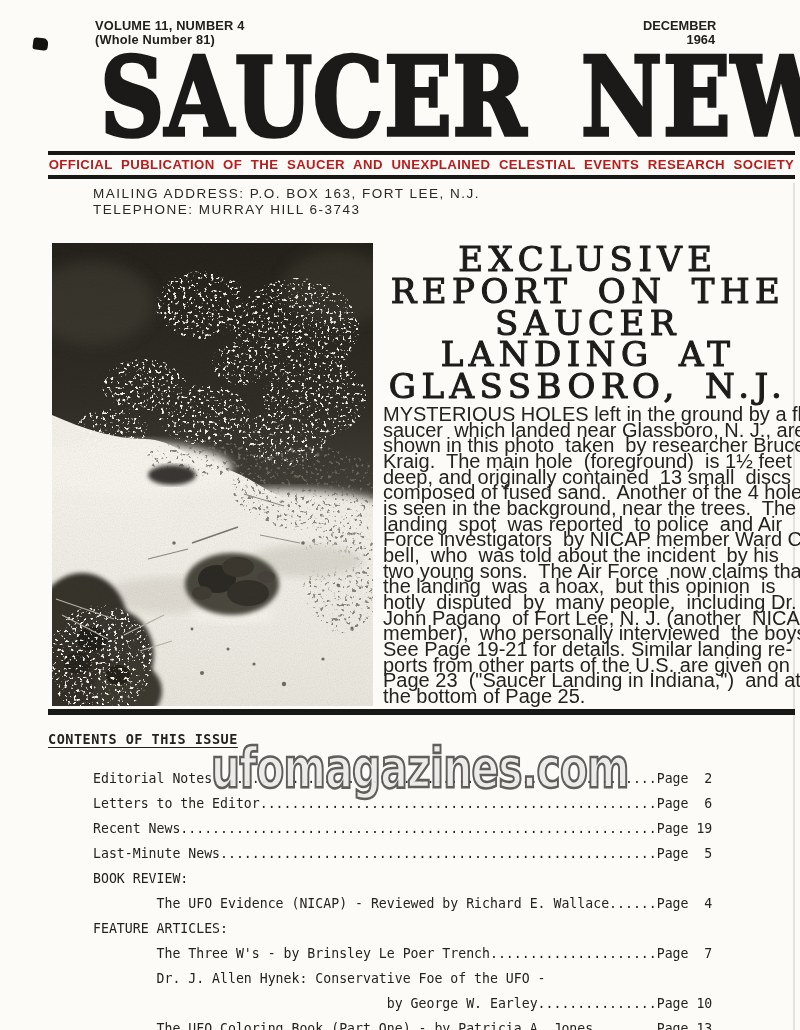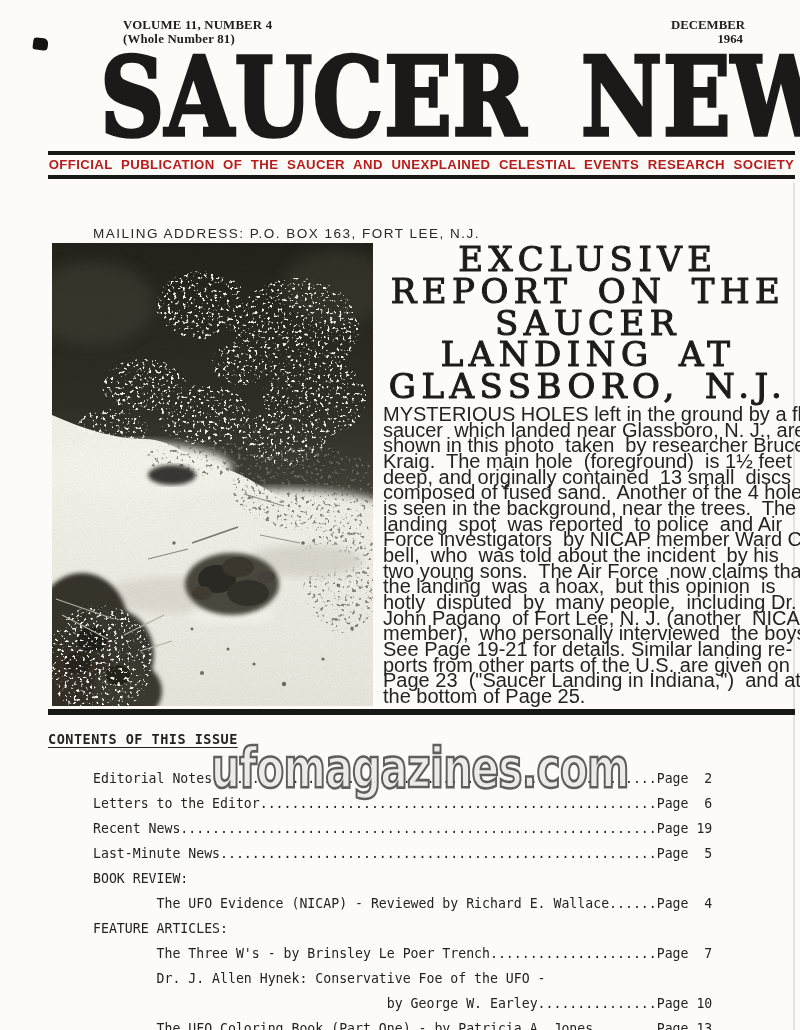--- a/index.html
+++ b/index.html
@@ -1,19 +1,19 @@
 <!DOCTYPE html>
 <html><head>
 <meta charset="utf-8">
 <style>
   html,body{margin:0;padding:0;background:#ffffff;}
   .page{position:relative;width:800px;height:1030px;background:#fcfbf8;overflow:hidden;
         font-family:"DejaVu Sans Mono","Liberation Mono",monospace;color:#21201d;}
 
-  .mono{font-family:Liberation Serif, serif;margin-left:28px;}
+  .mono{font-family:Liberation Sans, sans-serif;}
 
   .hdr-left{position:absolute;left:95px;top:19px;font-size:12.8px;line-height:13.6px;
             font-weight:bold;letter-spacing:0.2px;white-space:pre;}
   .hdr-right{position:absolute;left:643px;top:19px;width:72px;text-align:right;
              font-size:12.8px;line-height:13.6px;font-weight:bold;}
 
   .masthead{position:absolute;left:48px;top:47px;width:747px;height:104px;margin:0;
             text-align:center;font-family:"DejaVu Serif","Liberation Serif",serif;
             font-weight:bold;font-size:103px;line-height:100px;letter-spacing:1px;
             word-spacing:26px;color:#1b1a18;-webkit-text-stroke:3.5px #1b1a18;
@@ -22,21 +22,21 @@
   .rule{position:absolute;left:48px;width:747px;background:#181816;}
   .rule-1{top:151px;height:4px;}
   .rule-2{top:175px;height:4px;}
   .rule-3{top:709px;height:6px;}
 
   .tagline{position:absolute;left:48px;top:157px;width:747px;text-align:center;
            font-family:"Liberation Sans","DejaVu Sans",sans-serif;font-weight:bold;
            font-size:13.2px;letter-spacing:0.4px;word-spacing:4.5px;color:#b91c1c;white-space:nowrap;}
 
   .contact-left{position:absolute;left:93px;top:186px;font-family:"Liberation Sans","DejaVu Sans",sans-serif;
-                font-size:13.5px;line-height:15.8px;letter-spacing:1.5px;color:#2a2926;white-space:pre;margin-top:40px;}
+                font-size:13.5px;line-height:15.8px;letter-spacing:1.5px;color:#2a2926;white-space:pre;}
   .editor-box{position:absolute;left:525px;top:188px;width:190px;text-align:center;
               font-family:"Liberation Sans","DejaVu Sans",sans-serif;font-size:13.8px;
               line-height:16.5px;letter-spacing:2px;color:#2a2926;}
 
   .photo{position:absolute;left:52px;top:243px;width:321px;height:463px;background:#dddbd4;}
   .photo svg{display:block;}
 
   .headline{position:absolute;left:381px;top:244px;width:414px;text-align:center;
             font-family:"DejaVu Serif","Liberation Serif",serif;font-weight:normal;
             font-size:34px;line-height:31.8px;letter-spacing:5.5px;word-spacing:9px;

